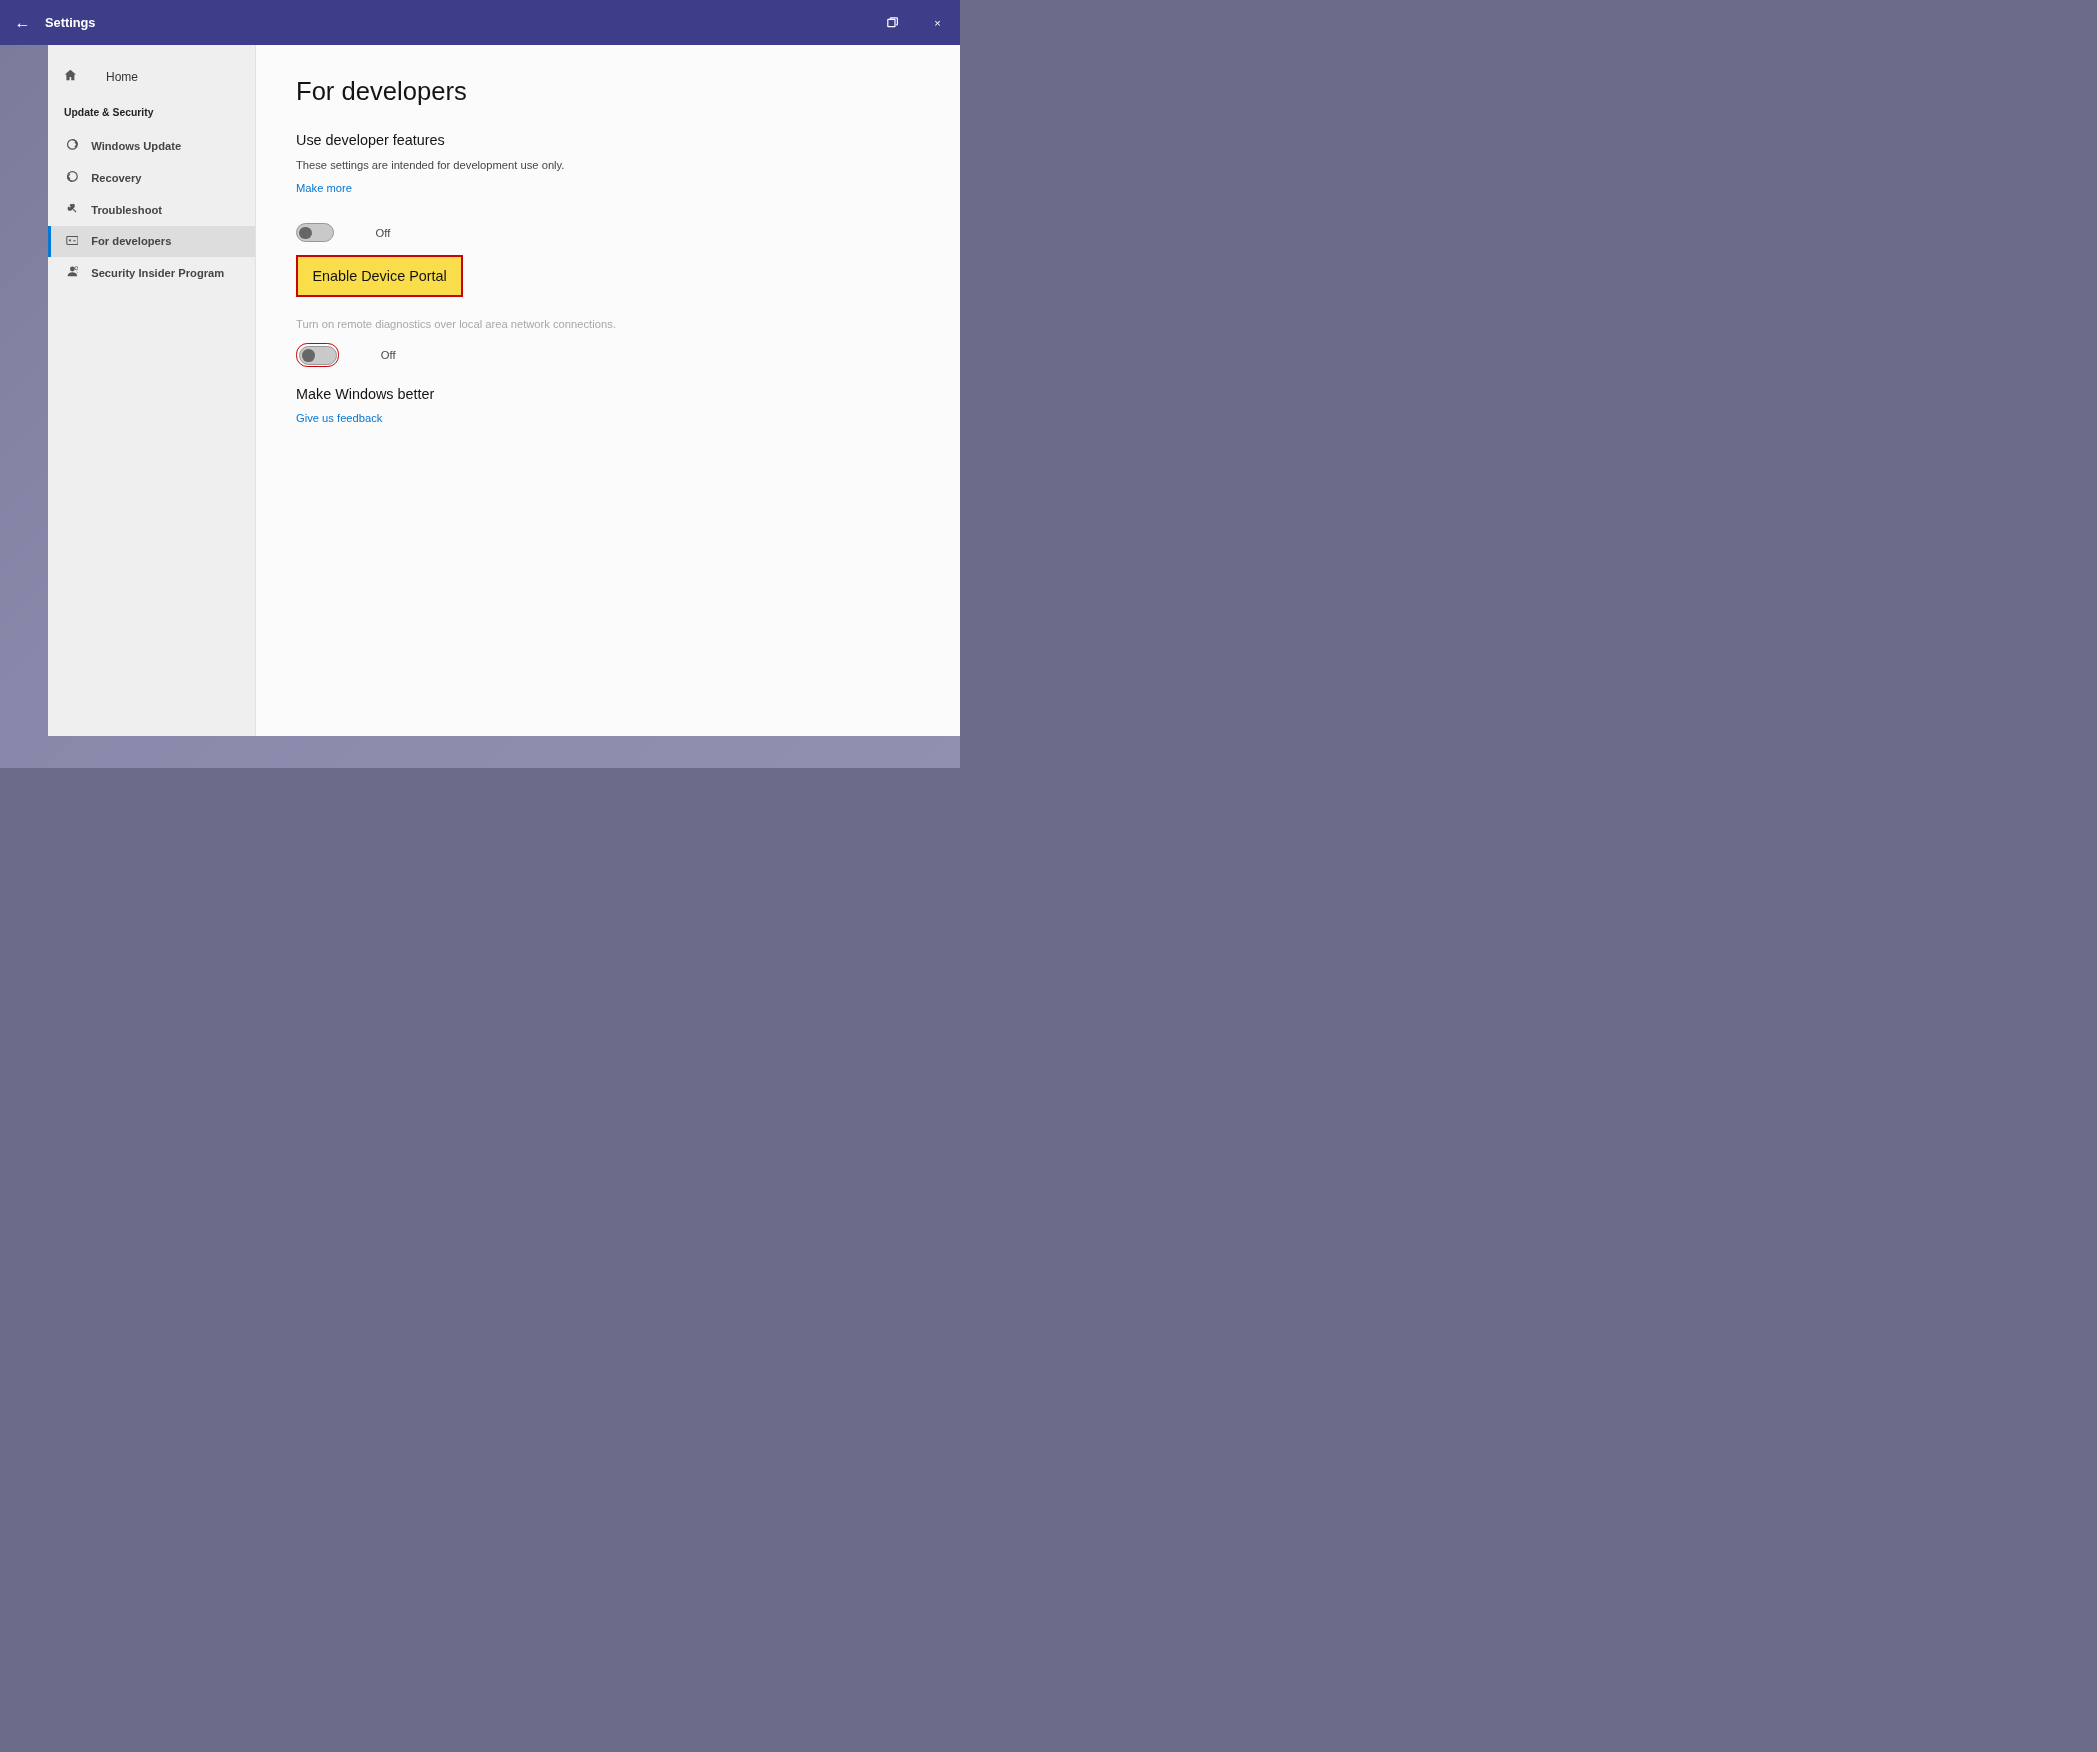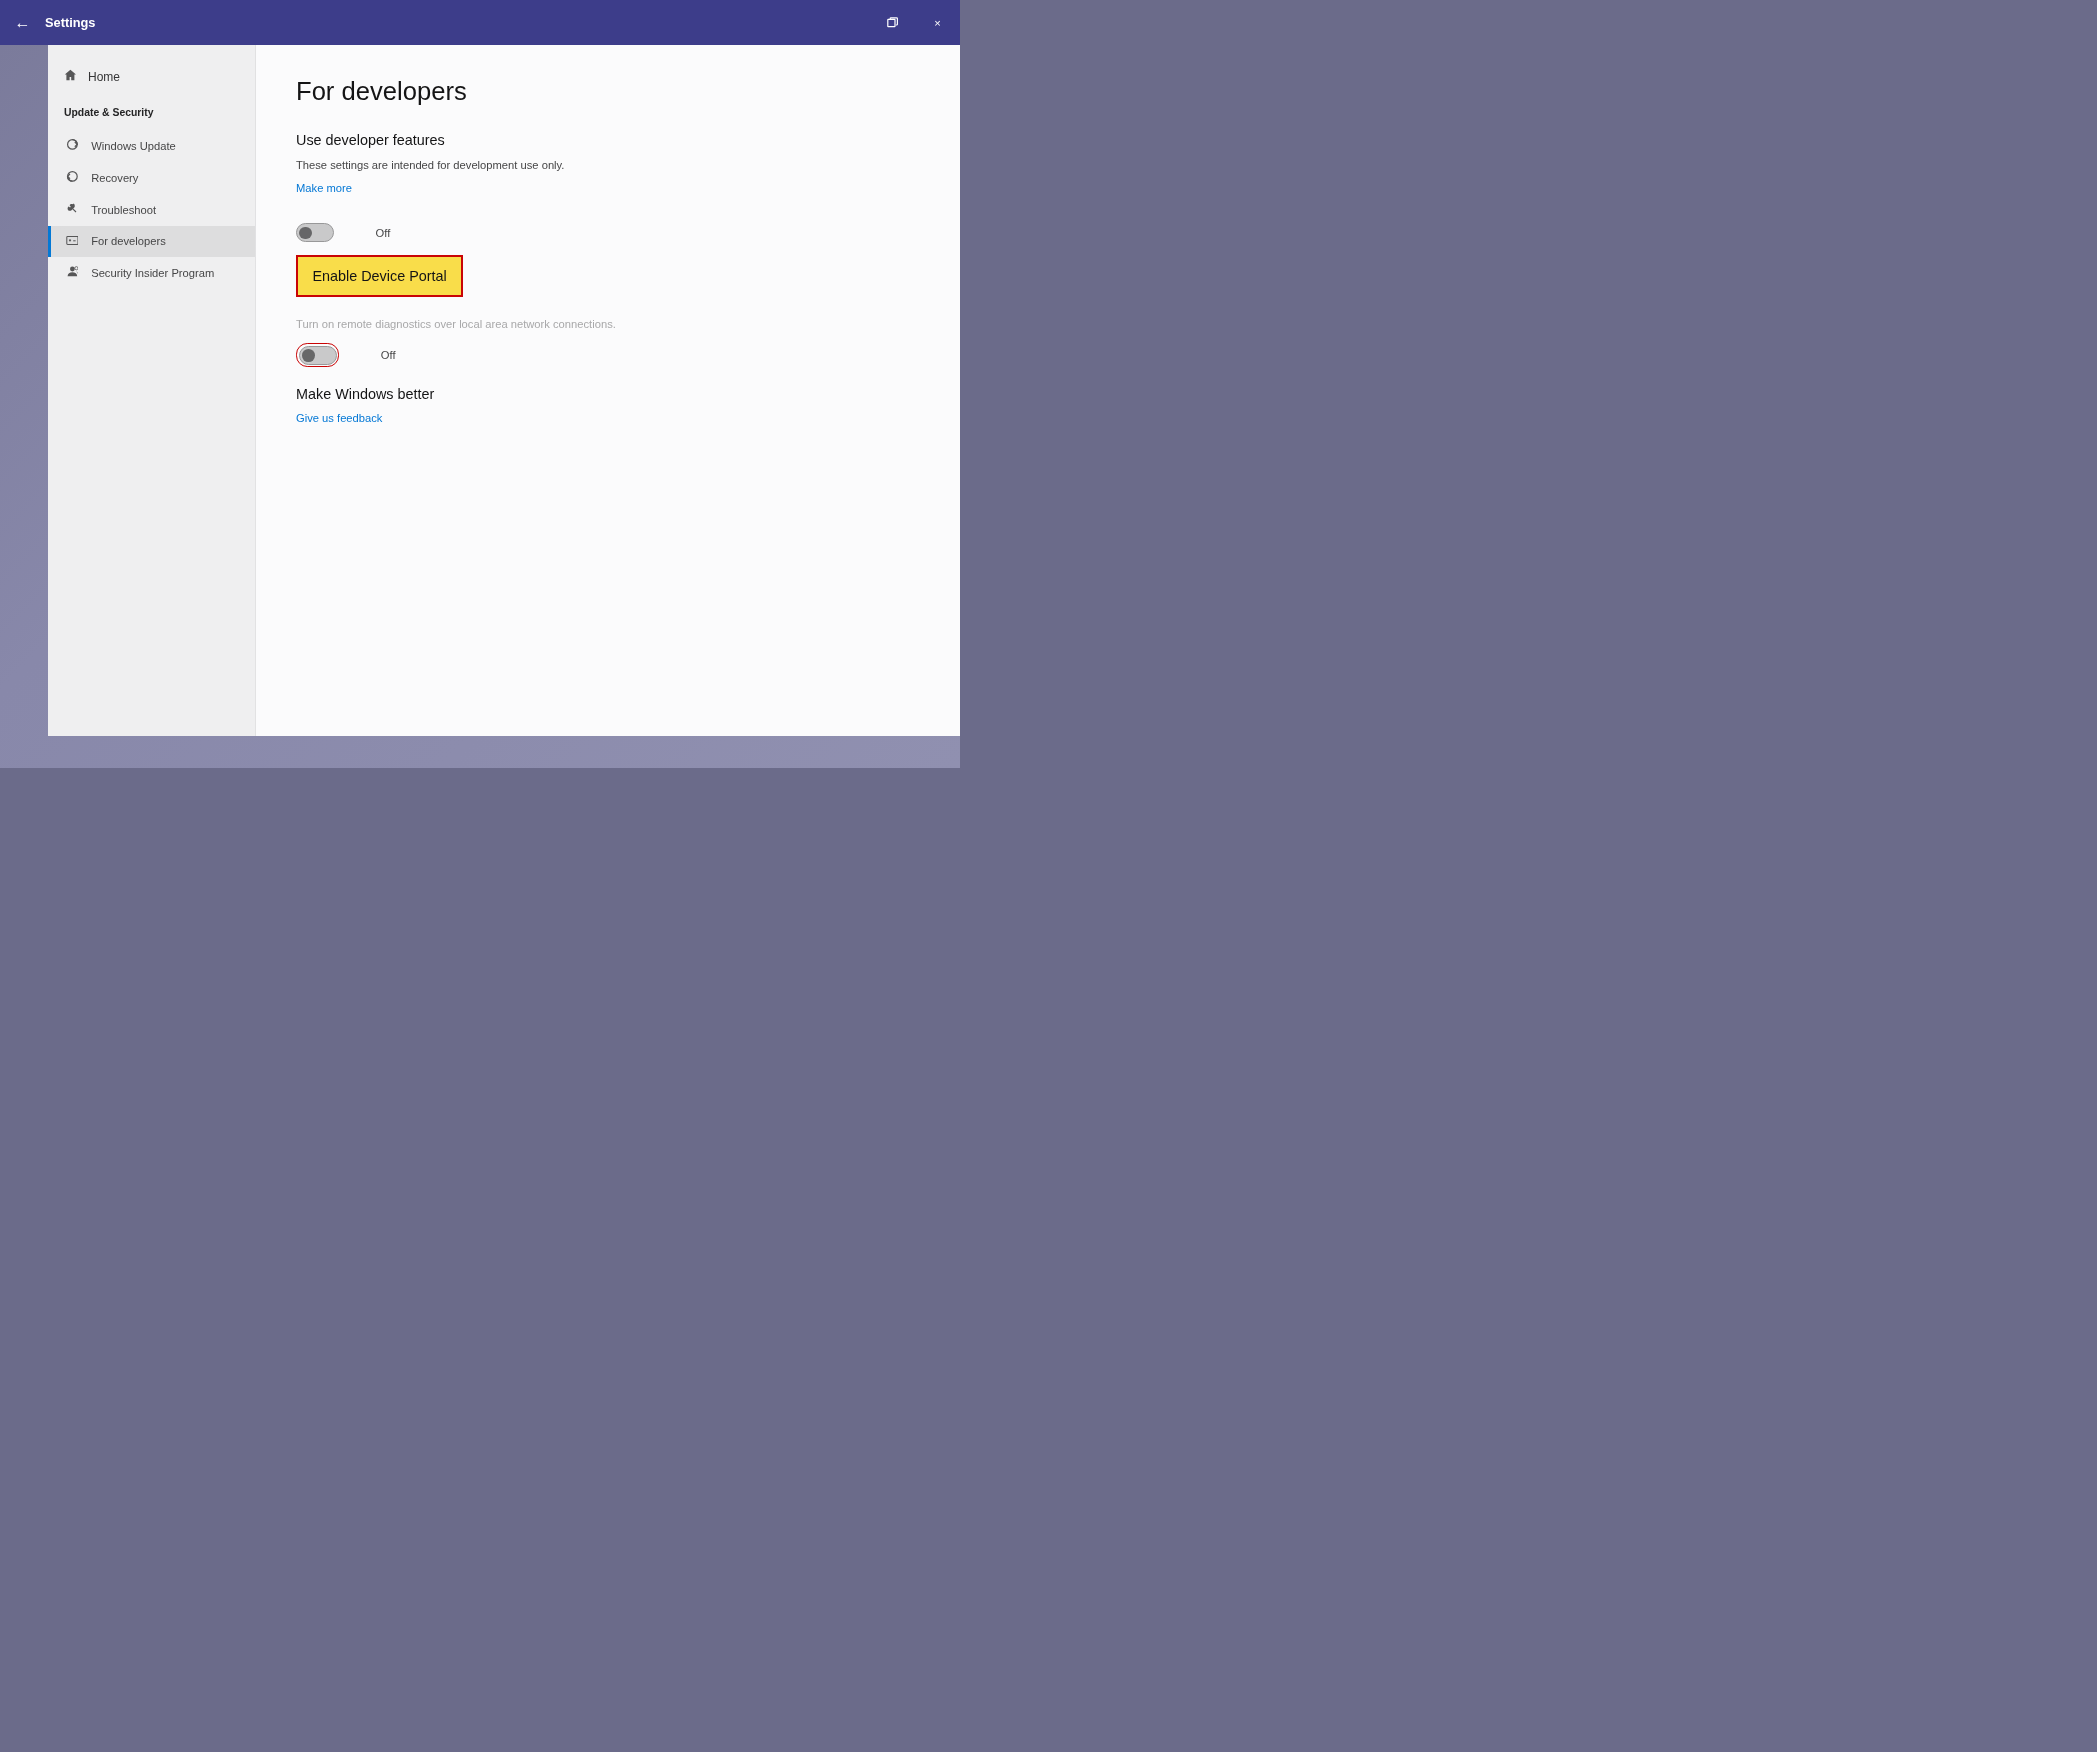--- a/index.html
+++ b/index.html
@@ -90,20 +90,21 @@
     }
 
     .sidebar-home {
       display: flex;
       align-items: center;
       padding: 8px 16px;
       cursor: pointer;
       color: #333;
       font-size: 12px;
       margin-bottom: 6.4px;
+      gap: 18px;
     }
 
     .sidebar-home-icon {
       margin-right: 11.2px;
       font-size: 12.8px;
       color: #555;
     }
 
     .sidebar-section-title {
       padding: 8px 16px;
@@ -114,20 +115,21 @@
     }
 
     .sidebar-item {
       display: flex;
       align-items: center;
       padding: 8px 16px;
       cursor: pointer;
       color: #444;
       font-size: 11.2px;
       position: relative;
+      font-weight: bold;
     }
 
     .sidebar-item.active {
       background: #e0e0e0;
     }
 
     .sidebar-item.active::before {
       content: '';
       position: absolute;
       left: 0;

